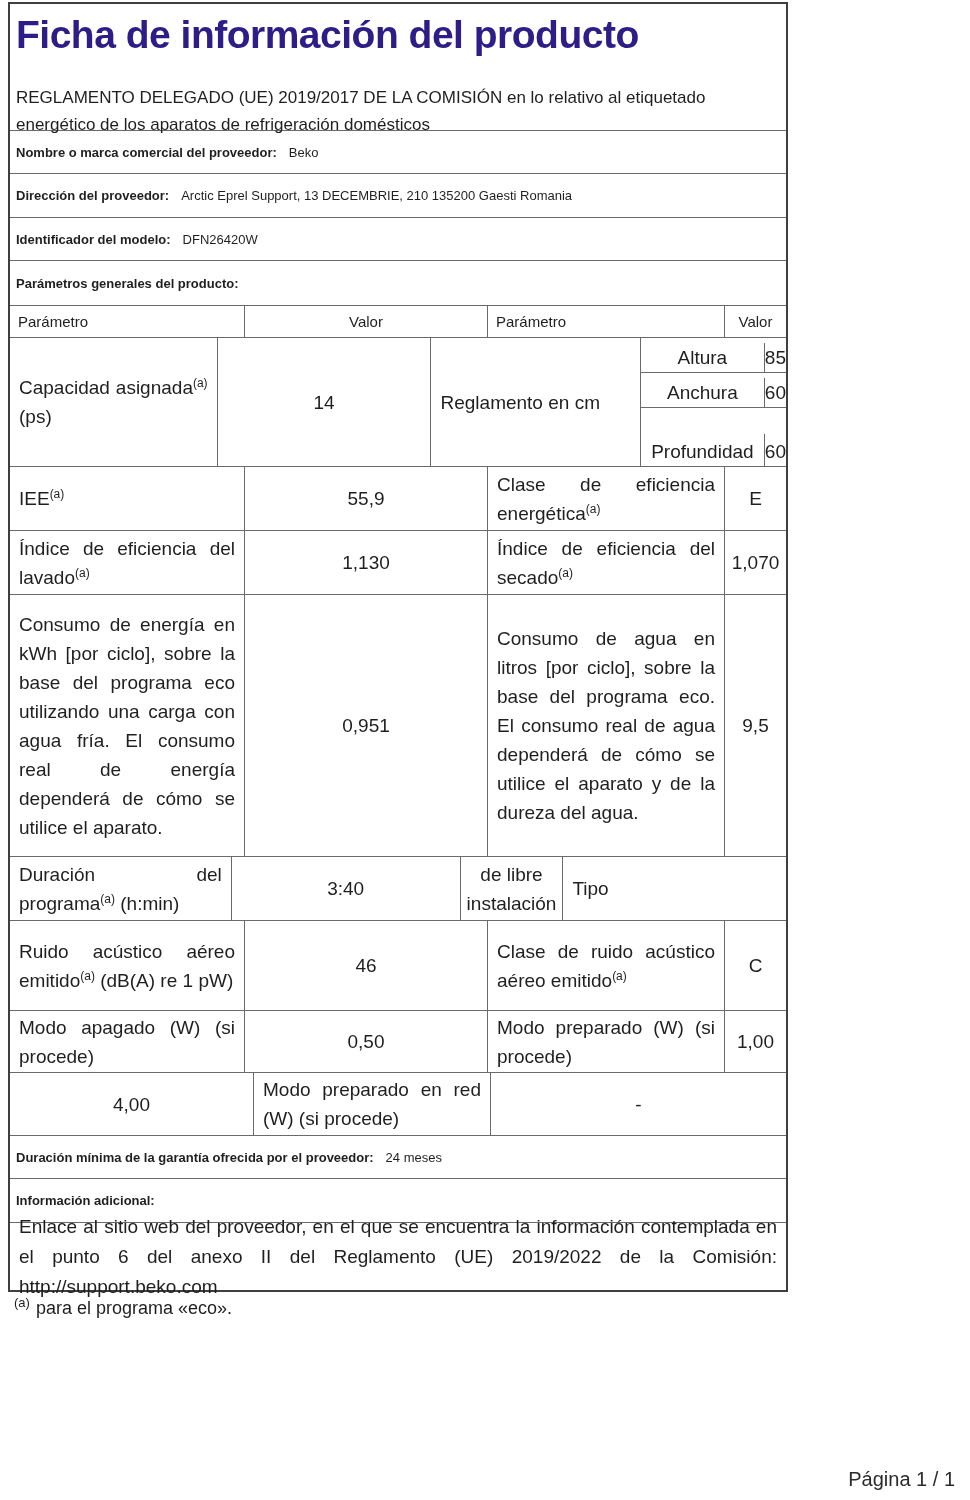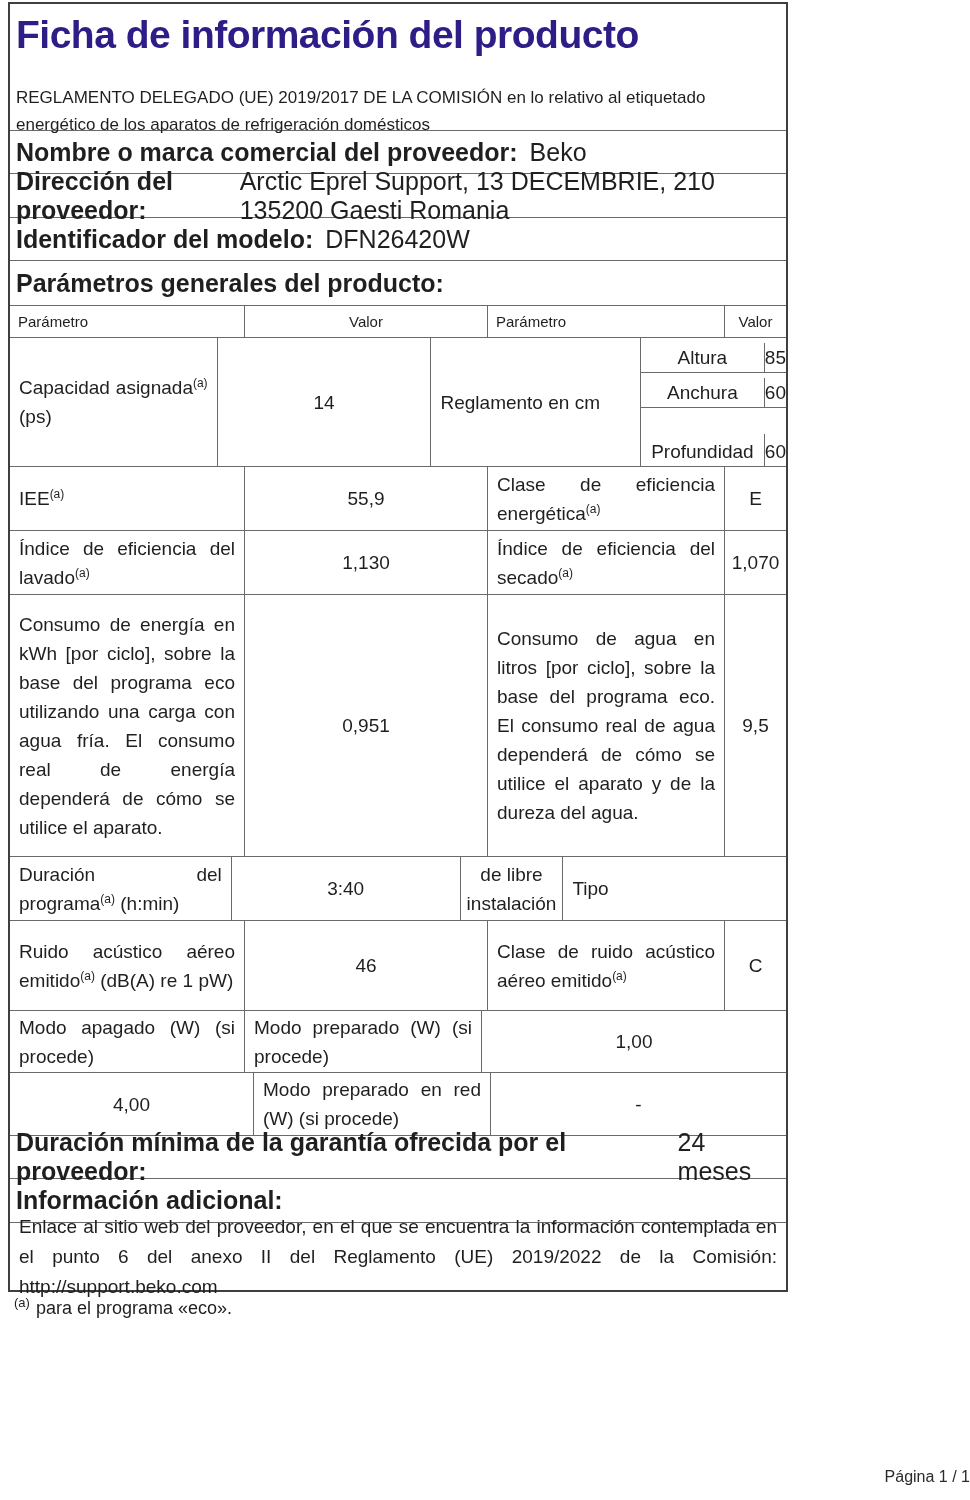--- a/index.html
+++ b/index.html
@@ -30,21 +30,21 @@
     margin:0;font-size:39px;line-height:50px;font-weight:700;
     color:var(--title);letter-spacing:-0.5px;
   }
   .subtitle{
     margin-top:24px;font-size:17px;line-height:27px;color:var(--text);
   }
 
   
   .label-row{
     height:43px;display:flex;align-items:center;
-    padding:0 6px;font-size:25px;
+    padding:0 6px;font-size:13px;
   }
   .label-row .lbl{font-weight:700;}
   .label-row .lval{margin-left:12px;font-weight:400;}
   .h45{height:45px;}
   .h44{height:44px;}
 
   
   .thead{height:32px;display:flex;align-items:stretch;font-size:15px;}
   .pc{box-sizing:border-box;display:flex;align-items:center;}
   .pc + .pc{border-left:1px solid var(--border);}
@@ -90,21 +90,21 @@
   .url{color:var(--text);text-decoration:none;}
 
   
   .footnote{
     position:absolute;left:14px;top:1298px;font-size:18px;color:var(--text);
   }
   .footnote sup{font-size:13px;margin-right:6px;}
 
   
   .page-footer{
-    position:absolute;right:0;top:1468px;font-size:16px;color:#2b2b2b;
+    position:absolute;right:15px;top:1468px;font-size:20px;color:#2b2b2b;
   }
 </style>
 </head>
 <body>
 
 <div class="doc">
 
   <div class="row title-row">
     <h1>Ficha de información del producto</h1>
     <div class="subtitle">REGLAMENTO DELEGADO (UE) 2019/2017 DE LA COMISIÓN en lo relativo al etiquetado energético de los aparatos de refrigeración domésticos</div>
@@ -231,20 +231,23 @@
     </div>
     <div class="pc c4 pval">
       <span class="val">C</span>
     </div>
   </div>
 
   <div class="row prow h62">
     <div class="pc c1 pleft">
       <span class="cell-text">Modo apagado (W) (si procede)</span>
     </div>
+    <div class="pc c2 pval">
+      <span class="val">0,50</span>
+    </div>
     <div class="pc c3 pleft">
       <span class="cell-text">Modo preparado (W) (si procede)</span>
     </div>
     <div class="pc c4 pval">
       <span class="val">1,00</span>
     </div>
   </div>
 
   <div class="row prow h63">
     <div class="pc c2 pval">

